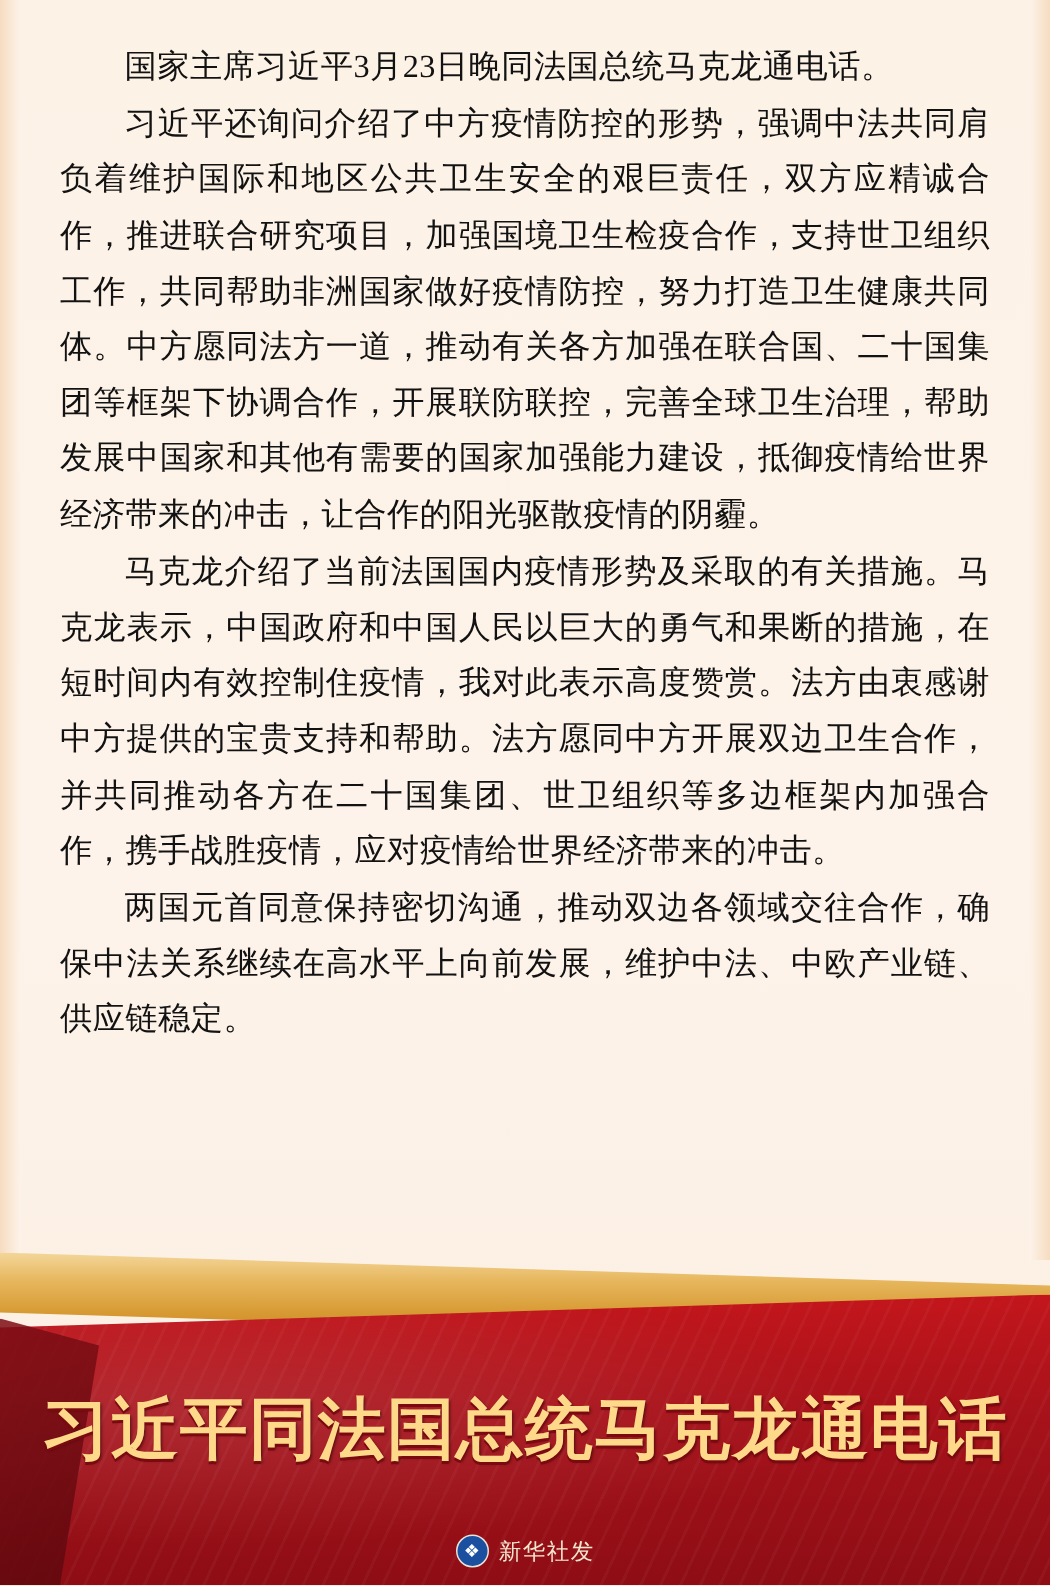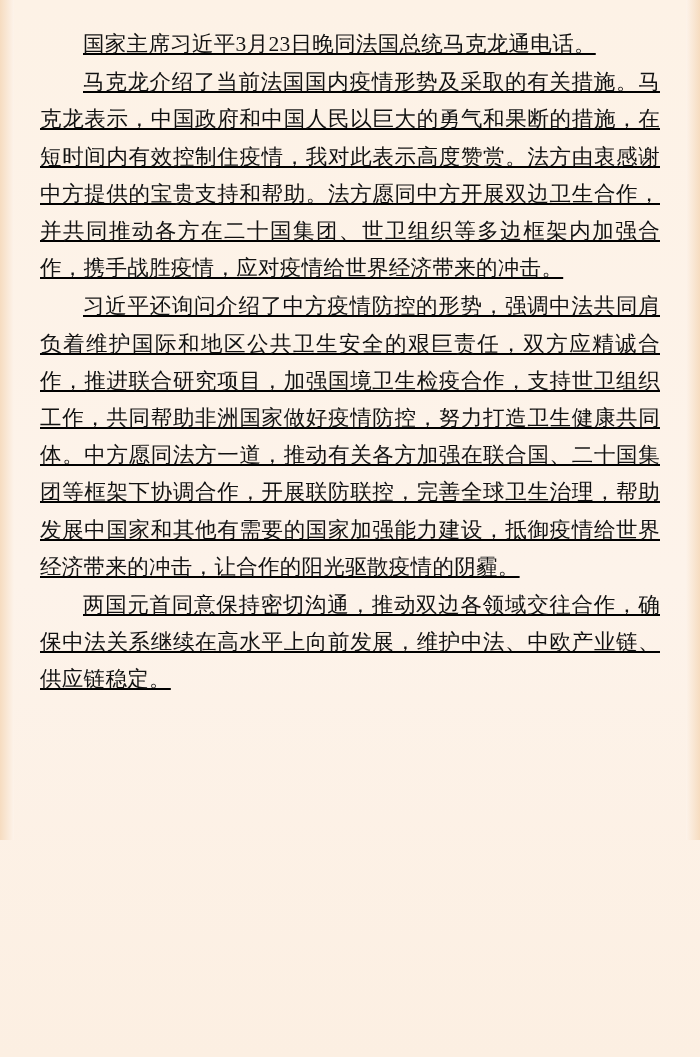--- a/index.html
+++ b/index.html
@@ -32,21 +32,20 @@
   .edge-left { left: 0; }
   .edge-right { right: 0; background: linear-gradient(270deg, #f6dcc0 0%, #fdf3ea 100%); }
 
   .article {
     position: absolute;
     top: 26px;
     left: 40px;
     width: 620px;
     height: 800px;
     box-sizing: border-box;
-    text-decoration: underline;
   }
   .para {
     font-size: 21.5px;
     line-height: 37.2px;
     color: #121212;
     text-align: justify;
     text-justify: inter-ideograph;
     text-indent: 2em;
     margin: 0 0 1px 0;
     letter-spacing: 0.3px;
@@ -150,19 +149,29 @@
 </head>
 <body>
 
 <div class="poster">
 
   <div class="edge-left"></div>
   <div class="edge-right"></div>
 
   <div class="article">
     <p class="para">国家主席习近平3月23日晚同法国总统马克龙通电话。</p>
+    <p class="para">习近平还询问介绍了中方疫情防控的形势，强调中法共同肩负着维护国际和地区公共卫生安全的艰巨责任，双方应精诚合作，推进联合研究项目，加强国境卫生检疫合作，支持世卫组织工作，共同帮助非洲国家做好疫情防控，努力打造卫生健康共同体。中方愿同法方一道，推动有关各方加强在联合国、二十国集团等框架下协调合作，开展联防联控，完善全球卫生治理，帮助发展中国家和其他有需要的国家加强能力建设，抵御疫情给世界经济带来的冲击，让合作的阳光驱散疫情的阴霾。</p>
     <p class="para">马克龙介绍了当前法国国内疫情形势及采取的有关措施。马克龙表示，中国政府和中国人民以巨大的勇气和果断的措施，在短时间内有效控制住疫情，我对此表示高度赞赏。法方由衷感谢中方提供的宝贵支持和帮助。法方愿同中方开展双边卫生合作，并共同推动各方在二十国集团、世卫组织等多边框架内加强合作，携手战胜疫情，应对疫情给世界经济带来的冲击。</p>
-    <p class="para">习近平还询问介绍了中方疫情防控的形势，强调中法共同肩负着维护国际和地区公共卫生安全的艰巨责任，双方应精诚合作，推进联合研究项目，加强国境卫生检疫合作，支持世卫组织工作，共同帮助非洲国家做好疫情防控，努力打造卫生健康共同体。中方愿同法方一道，推动有关各方加强在联合国、二十国集团等框架下协调合作，开展联防联控，完善全球卫生治理，帮助发展中国家和其他有需要的国家加强能力建设，抵御疫情给世界经济带来的冲击，让合作的阳光驱散疫情的阴霾。</p>
     <p class="para">两国元首同意保持密切沟通，推动双边各领域交往合作，确保中法关系继续在高水平上向前发展，维护中法、中欧产业链、供应链稳定。</p>
   </div>
 
+  <div class="banner">
+    <div class="banner-gold"></div>
+    <div class="banner-red"></div>
+    <div class="banner-dark-corner"></div>
+    <div class="banner-title">习近平同法国总统马克龙通电话</div>
+    <div class="credit">
+      <span class="credit-logo">❖</span>
+      <span class="credit-text">新华社发</span>
+    </div>
+  </div>
 
 </div>
 
 </body></html>

